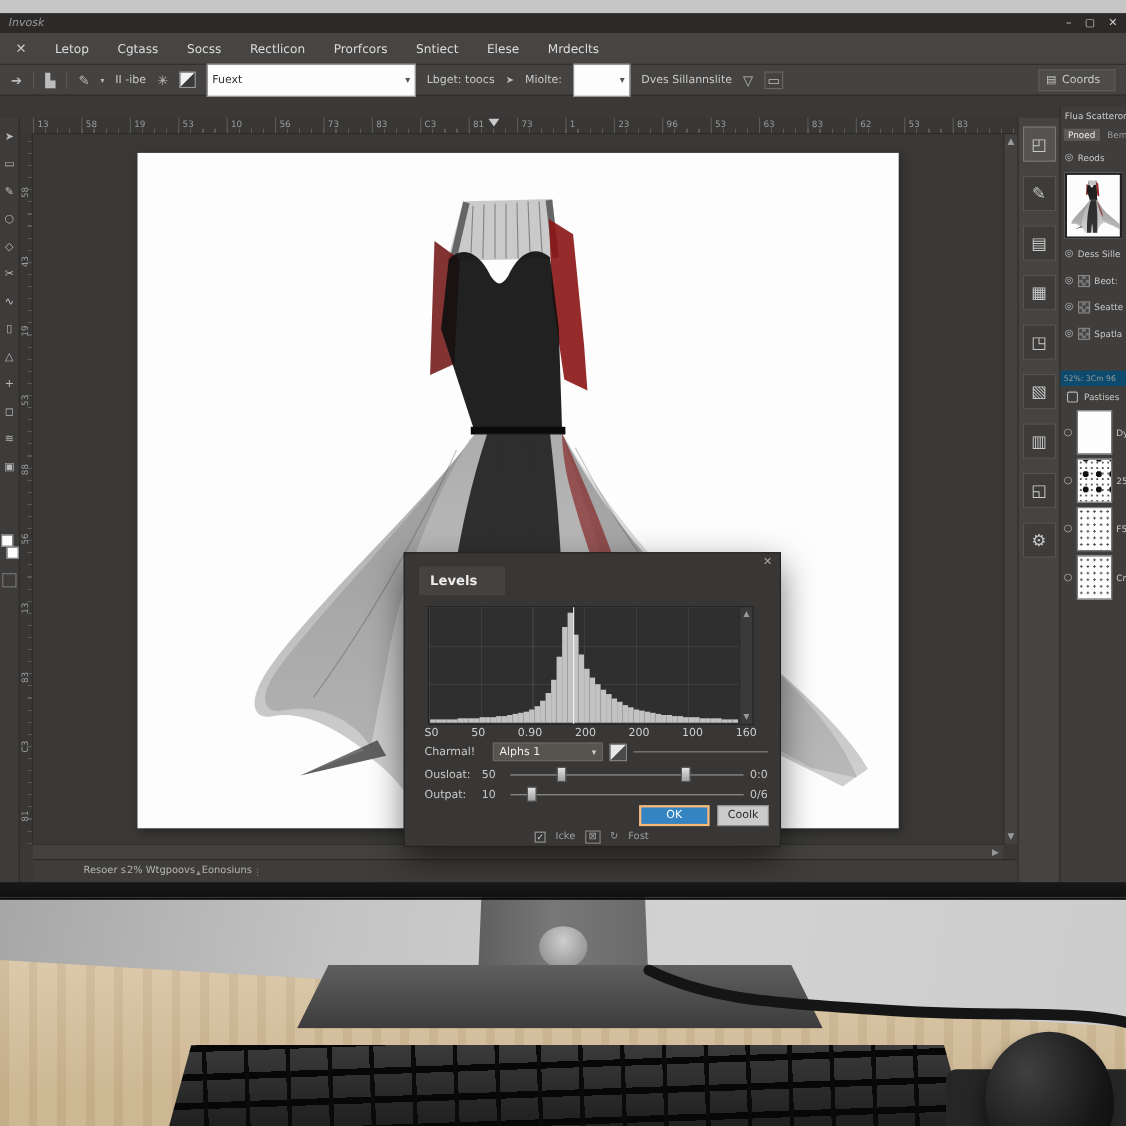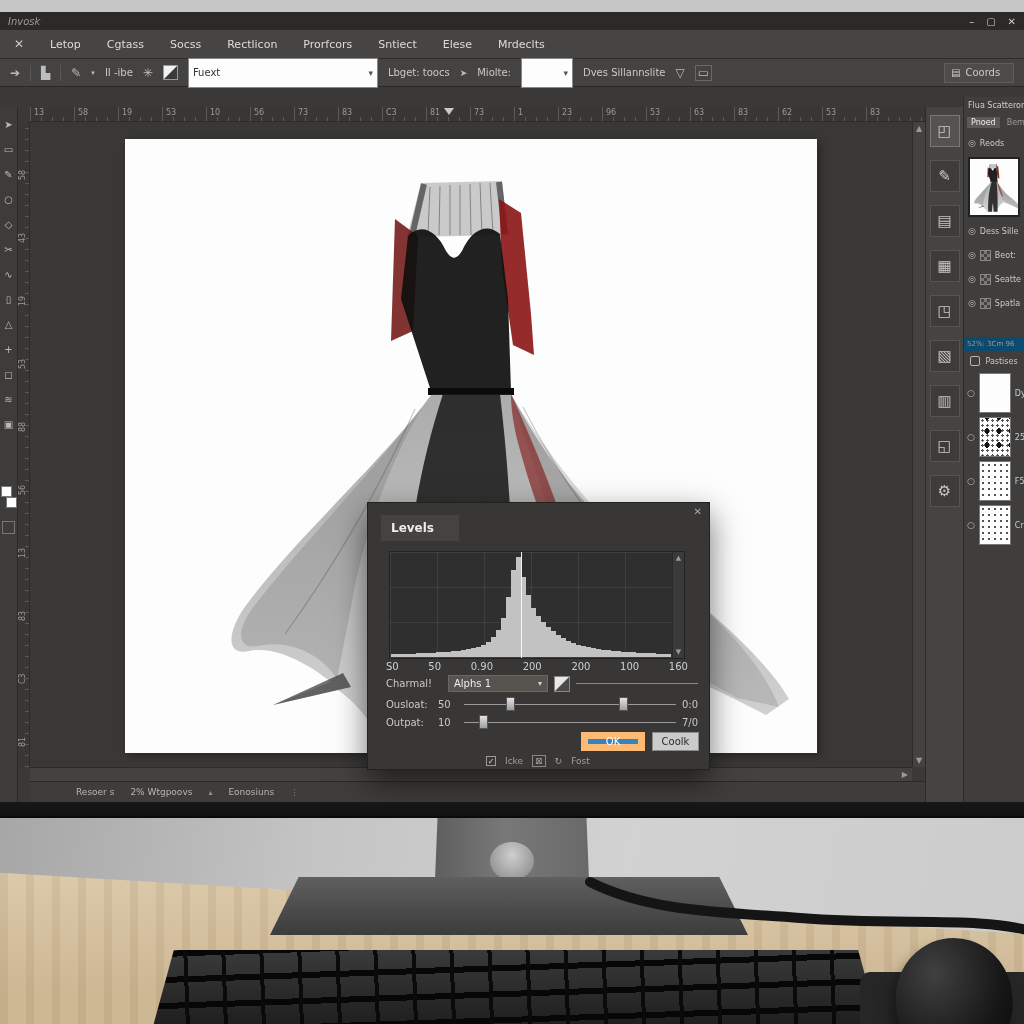--- a/index.html
+++ b/index.html
@@ -108,21 +108,21 @@
     background:#fdfdfd; box-shadow:3px 3px 8px rgba(0,0,0,.35); }
   .vscroll { position:absolute; left:912px; top:110px; width:13px; height:645px;
     background:#444240; border-left:1px solid #2c2b2a; font-size:8px; color:#9a9a9a;
     display:flex; flex-direction:column; justify-content:space-between; align-items:center; padding:2px 0; }
   .hscroll { position:absolute; left:30px; top:755px; width:882px; height:14px;
     background:#444240; border-top:1px solid #2c2b2a; display:flex; align-items:center;
     justify-content:flex-end; padding:0 4px; font-size:8px; color:#9a9a9a; }
 
   .statusbar { position:absolute; left:30px; top:769px; width:895px; height:21px;
     background:#3f3d3b; border-top:1px solid #2a2928; display:flex; align-items:center;
-    gap:16px; padding-left:46px; font-size:9px; color:#b5b5b5; }
+    gap:1px; padding-left:46px; font-size:9px; color:#b5b5b5; }
   .statusbar .sicon { color:#8f8f8f; font-size:8px; }
 
   
   .right-strip { position:absolute; left:925px; top:95px; width:38px; height:695px;
     background:#464442; border-left:1px solid #2c2b2a; display:flex; flex-direction:column;
     align-items:center; padding-top:8px; gap:13px; }
   .rtool { width:30px; height:32px; background:#3e3c3a; border:1px solid #565452;
     color:#c9c9c9; font-size:15px; display:flex; align-items:center; justify-content:center; }
   .rtool.sel { background:#555350; border-color:#7a7876; }
 
@@ -183,21 +183,21 @@
   .lv-dd .chev { margin-left:auto; font-size:8px; color:#cfcfcf; }
   .lv-swatch { width:16px; height:16px; border:1px solid #8a8886;
     background:linear-gradient(135deg,#e8e8e8 48%,#4a4a4a 52%); }
   .lv-line { flex:1 1 auto; height:1px; background:#8a8886; }
   .lv-track { position:relative; flex:1 1 auto; height:14px; }
   .lv-track::before { content:""; position:absolute; left:0; right:0; top:7px; height:1px; background:#9a9a9a; }
   .lv-handle { position:absolute; top:0; width:9px; height:14px;
     background:linear-gradient(#e3e3e3,#9f9f9f); border:1px solid #555; }
   .lv-btn { height:19px; font-size:10px; display:flex; align-items:center; justify-content:center; }
   .btn-ok { position:absolute; left:213px; top:229px; width:64px;
-    background:#3584c2; border:7px solid #fdba74; color:#fff; }
+    background:#3584c2; border:2px solid #fdba74; color:#fff; }
   .btn-cancel { position:absolute; left:284px; top:229px; width:47px;
     background:#cbcbcb; border:1px solid #8a8a8a; color:#2a2a2a; }
   .lv-bottom { position:absolute; left:118px; top:252px; display:flex; align-items:center;
     gap:9px; font-size:9px; color:#9f9f9f; }
   .lv-check { width:10px; height:10px; border:1px solid #9a9a9a; font-size:8px;
     display:flex; align-items:center; justify-content:center; color:#ddd; }
   .lv-mini { font-size:9px; border:1px solid #8a8886; padding:0 2px; }
 
   .dress-svg { position:absolute; inset:0; width:100%; height:100%; }
 </style>
@@ -542,21 +542,21 @@
         </span>
         <span>0:0</span>
       </div>
 
       <div class="lv-row" style="top:212px">
         <span style="width:46px">Outpat:</span>
         <span style="width:20px">10</span>
         <span class="lv-track">
           <span class="lv-handle" style="left:7%"></span>
         </span>
-        <span>7/0</span>
+        <span>0/6</span>
       </div>
 
       <div class="lv-btn btn-ok">OK</div>
       <div class="lv-btn btn-cancel">Coolk</div>
 
       <div class="lv-bottom">
         <span class="lv-check">✓</span>
         <span>Icke</span>
         <span class="lv-mini">⊠</span>
         <span>↻</span>

